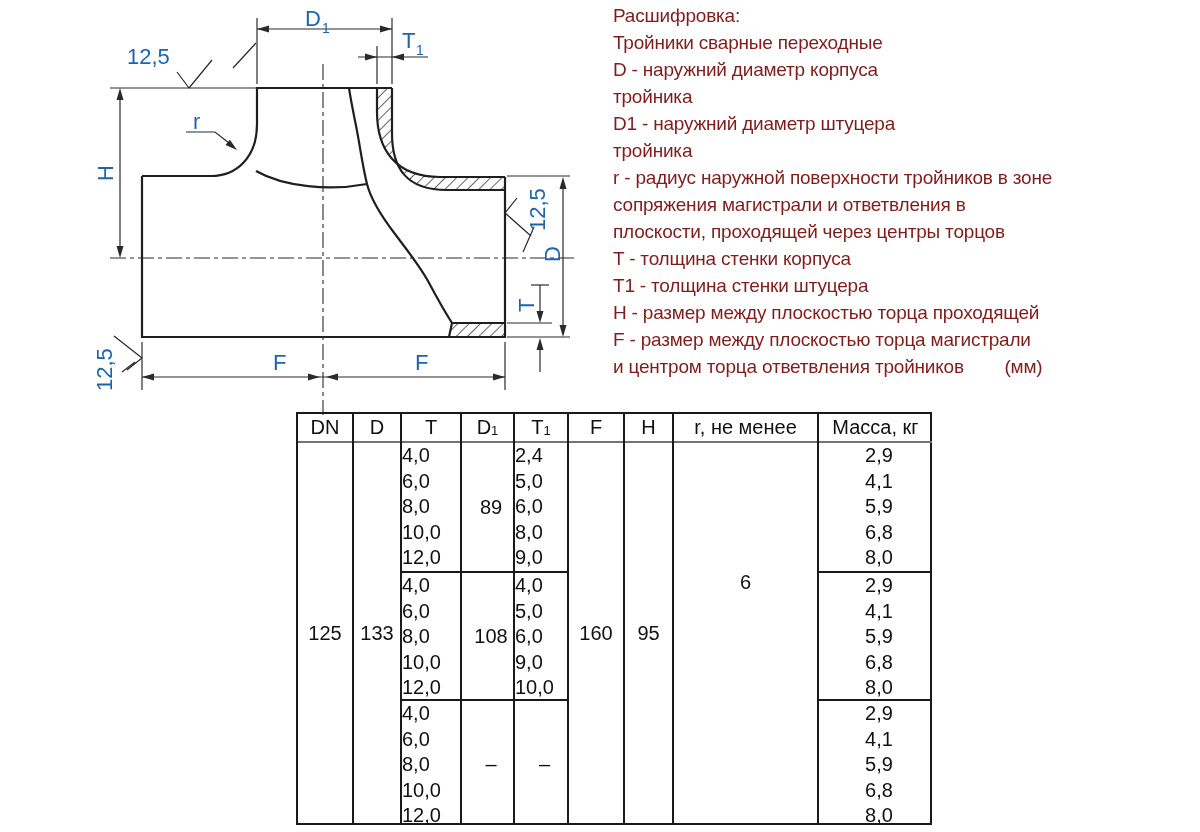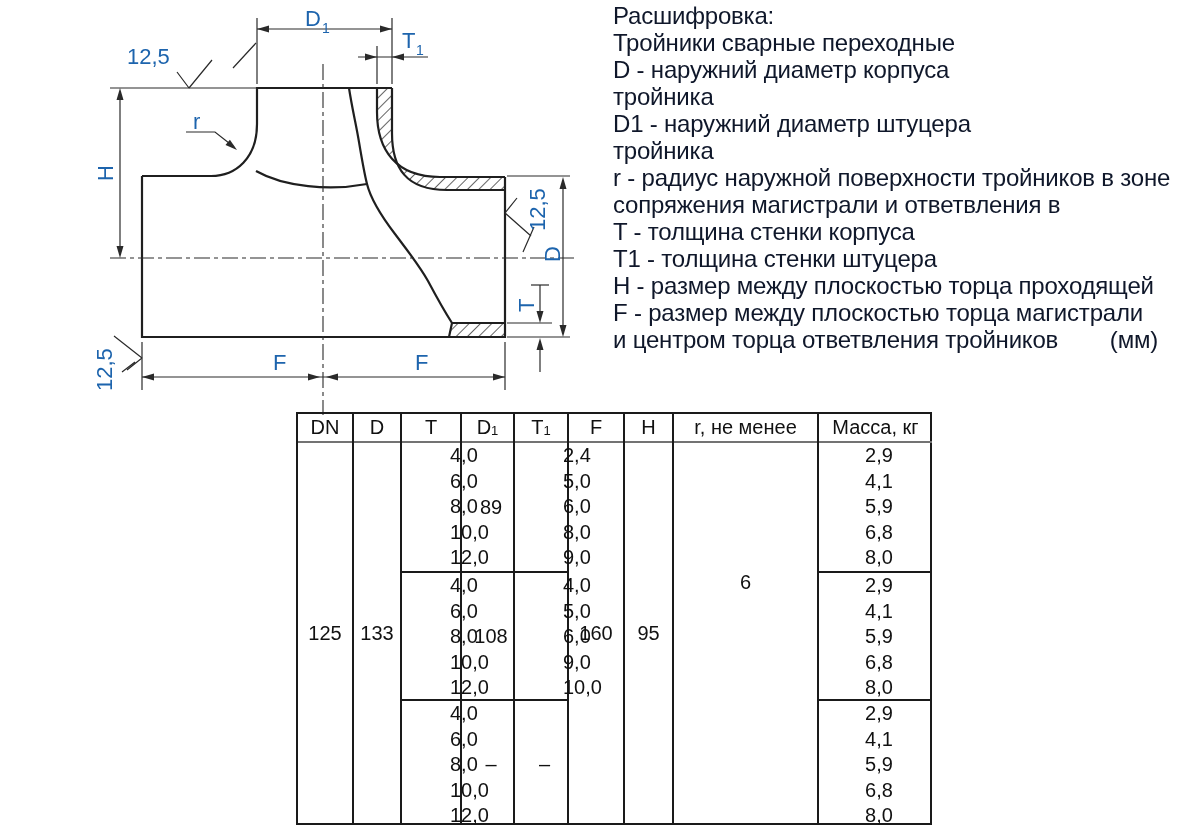--- a/index.html
+++ b/index.html
@@ -1,35 +1,35 @@
 <!DOCTYPE html>
 <html><head>
 <meta charset="utf-8">
 <style>
   html,body{margin:0;padding:0;background:#fff;}
   .page{position:relative;width:1200px;height:832px;background:#fff;overflow:hidden;
         font-family:"Liberation Sans",sans-serif;color:#1b1b1b;}
   
   .legend{position:absolute;left:613px;top:2px;width:585px;}
-  .legend div{font-size:24px;line-height:27px;white-space:pre;letter-spacing:-0.2px;color:#0f172a;}
+  .legend div{font-size:19px;line-height:27px;white-space:pre;letter-spacing:-0.2px;color:#7f1d1d;}
   
   .draw{position:absolute;left:0;top:0;}
   
   .tbl{position:absolute;left:296px;top:412px;width:636px;height:413px;border:2px solid #1a1a1a;box-sizing:border-box;font-size:20px;color:#111;}
   .col{position:absolute;top:0;bottom:0;border-right:2px solid #1a1a1a;box-sizing:border-box;}
   .col.last{border-right:none;}
   .th{position:absolute;left:0;right:0;top:0;height:29px;border-bottom:2px solid #737373;box-sizing:border-box;
       display:flex;align-items:center;justify-content:center;}
   .th sub{font-size:13px;line-height:0;transform:translateY(3px);}
   .tb{position:absolute;left:0;right:0;top:29px;bottom:0;}
   .one{display:flex;align-items:center;justify-content:center;}
   .blk{height:128px;box-sizing:border-box;}
   .blk.sep{border-top:2px solid #1a1a1a;}
   .cell{height:25.6px;line-height:25.6px;}
-  .ra{padding-left:48px;}
+  .ra{}
   .ca{text-align:center;margin-left:16px;}
   .mid{display:flex;align-items:center;justify-content:center;height:100%;margin-left:7px;}
   .rtop{position:absolute;left:0;right:0;top:128px;text-align:center;}
 </style>
 </head>
 <body>
 
 <div class="page">
 
   <svg class="draw" width="608" height="420" viewBox="0 0 608 420">
@@ -119,20 +119,21 @@
 
   <div class="legend">
     <div>Расшифровка:</div>
     <div>Тройники сварные переходные</div>
     <div>D - наружний диаметр корпуса</div>
     <div>тройника</div>
     <div>D1 - наружний диаметр штуцера</div>
     <div>тройника</div>
     <div>r - радиус наружной поверхности тройников в зоне</div>
     <div>сопряжения магистрали и ответвления в</div>
+    <div>плоскости, проходящей через центры торцов</div>
     <div>T - толщина стенки корпуса</div>
     <div>T1 - толщина стенки штуцера</div>
     <div>H - размер между плоскостью торца проходящей</div>
     <div>F - размер между плоскостью торца магистрали</div>
     <div>и центром торца ответвления тройников        (мм)</div>
   </div>
 
   <div class="tbl">
 
     <div class="col" style="left:0;width:56px">

